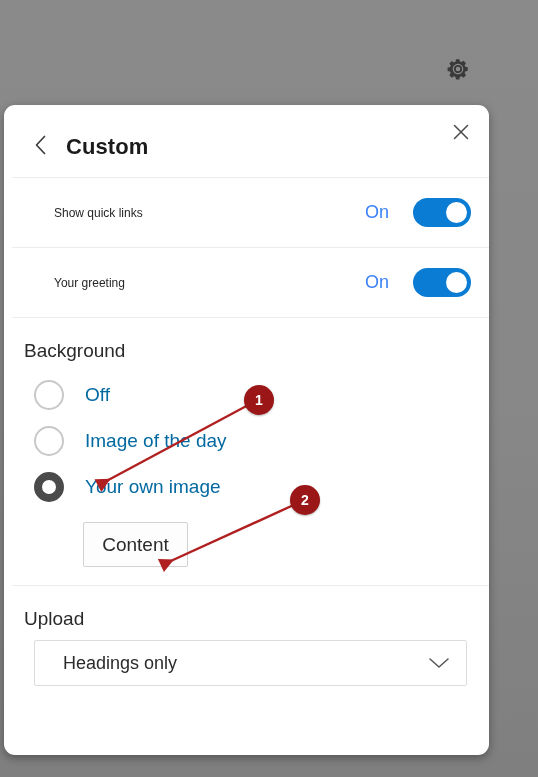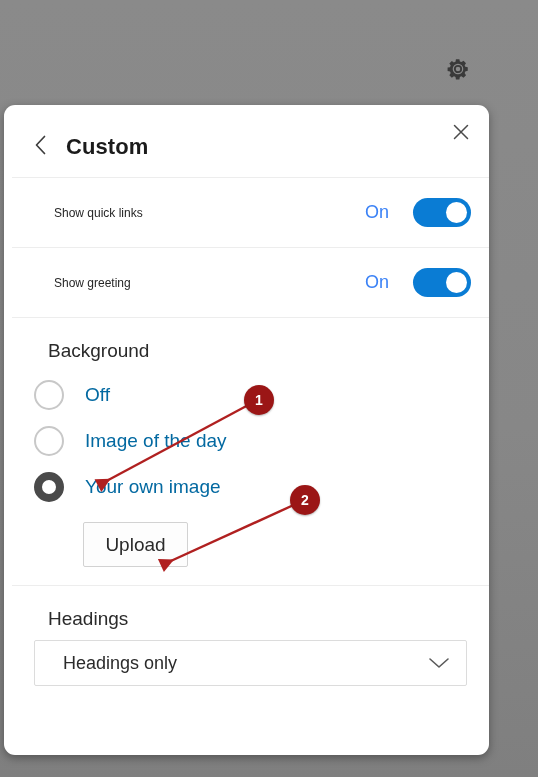--- a/index.html
+++ b/index.html
@@ -134,21 +134,21 @@
   }
 
   
   .section {
     position: relative;
     padding: 22px 0 18px 0;
   }
   .section-title {
     font-size: 19px;
     color: #2a2a2a;
-    margin-left: 36px;
+    margin-left: 12px;
     margin-bottom: 10px;
   }
 
   
   .radio-row {
     display: flex;
     align-items: center;
     height: 46px;
     padding-left: 22px;
     cursor: pointer;
@@ -271,21 +271,21 @@
     <span class="toggle-label">Show quick links</span>
     <span class="toggle-state">On</span>
     <span class="toggle-switch">
       <span class="toggle-knob"></span>
     </span>
   </div>
 
   <div class="divider"></div>
 
   <div class="toggle-row">
-    <span class="toggle-label">Show greeting</span>
+    <span class="toggle-label">Your greeting</span>
     <span class="toggle-state">On</span>
     <span class="toggle-switch">
       <span class="toggle-knob"></span>
     </span>
   </div>
 
   <div class="divider"></div>
 
   <div class="section">
     <div class="section-title">Background</div>
@@ -298,27 +298,27 @@
     <div class="radio-row">
       <span class="radio-mark"></span>
       <span class="radio-label">Image of the day</span>
     </div>
 
     <div class="radio-row">
       <span class="radio-mark checked"></span>
       <span class="radio-label">Your own image</span>
     </div>
 
-    <div id="upload-btn">Upload</div>
+    <div id="upload-btn">Content</div>
   </div>
 
   <div class="divider"></div>
 
   <div class="section">
-    <div class="section-title">Headings</div>
+    <div class="section-title">Upload</div>
     <div id="content-select">
       <span id="content-select-value">Headings only</span>
       <span id="content-select-chevron">
         <svg width="22" height="14" viewBox="0 0 22 14">
           <path d="M2 3 11 11 20 3" stroke="#5a5a5a" stroke-width="1.6" fill="none" stroke-linecap="round" stroke-linejoin="round"></path>
         </svg>
       </span>
     </div>
   </div>
 

